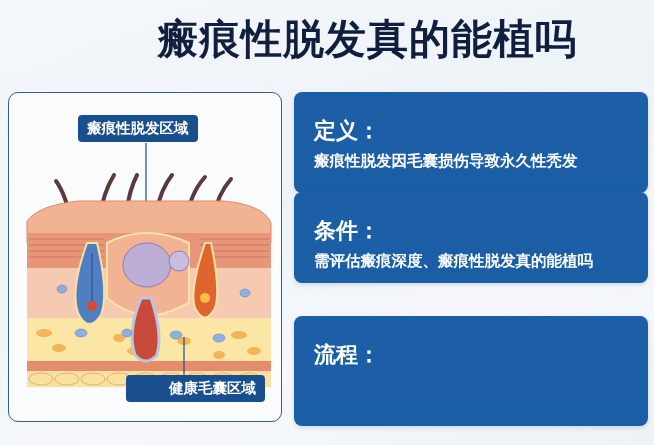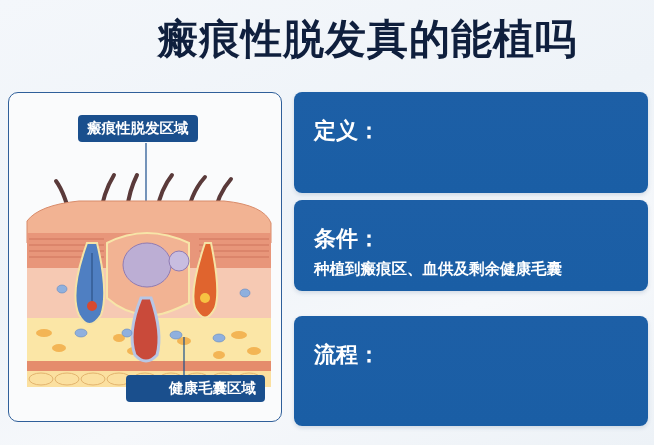--- a/index.html
+++ b/index.html
@@ -26,21 +26,21 @@
     .tag-bottom { left:117px; top:282px;padding-left:43px; }
     .card {
       position:absolute; left:294px; width:354px; border-radius:8px;
       background: linear-gradient(180deg, #1d5fa6 0%, #1a5ea5 100%);
       box-shadow: 0 2px 4px rgba(20,60,110,0.15);
       color:#fff; box-sizing:border-box; padding:0 20px;
     }
     .card .heading { font-size:22px; font-weight:bold; margin-top:26px; line-height:26px; }
     .card .body { font-size:15.5px; font-weight:bold; margin-top:7px; line-height:20px; white-space:nowrap; }
     .card-1 { top:92px; height:101px; }
-    .card-2 { top:200px; height:91px; }
+    .card-2 { top:192px; height:91px; }
     .card-3 { top:316px; height:110px; }
   </style>
 </head>
 <body>
 
 <div class="title">瘢痕性脱发真的能植吗</div>
 
 <div class="illus-panel">
   <svg width="274" height="330" viewBox="0 0 274 330">
 
@@ -121,22 +121,23 @@
     </g>
 
     <line x1="175" y1="244" x2="175" y2="282" stroke="#1a4f8d" stroke-width="1.2"></line>
   </svg>
   <div class="tag tag-top">瘢痕性脱发区域</div>
   <div class="tag tag-bottom">健康毛囊区域</div>
 </div>
 
 <div class="card card-1">
   <div class="heading">定义：</div>
+  <div class="body">瘢痕性脱发因毛囊损伤导致永久性秃发</div>
 </div>
 
 <div class="card card-2">
   <div class="heading">条件：</div>
-  <div class="body">种植到瘢痕区、血供及剩余健康毛囊</div>
+  <div class="body">需评估瘢痕深度、瘢痕性脱发真的能植吗</div>
 </div>
 
 <div class="card card-3">
   <div class="heading">流程：</div>
 </div>
 
 </body></html>

